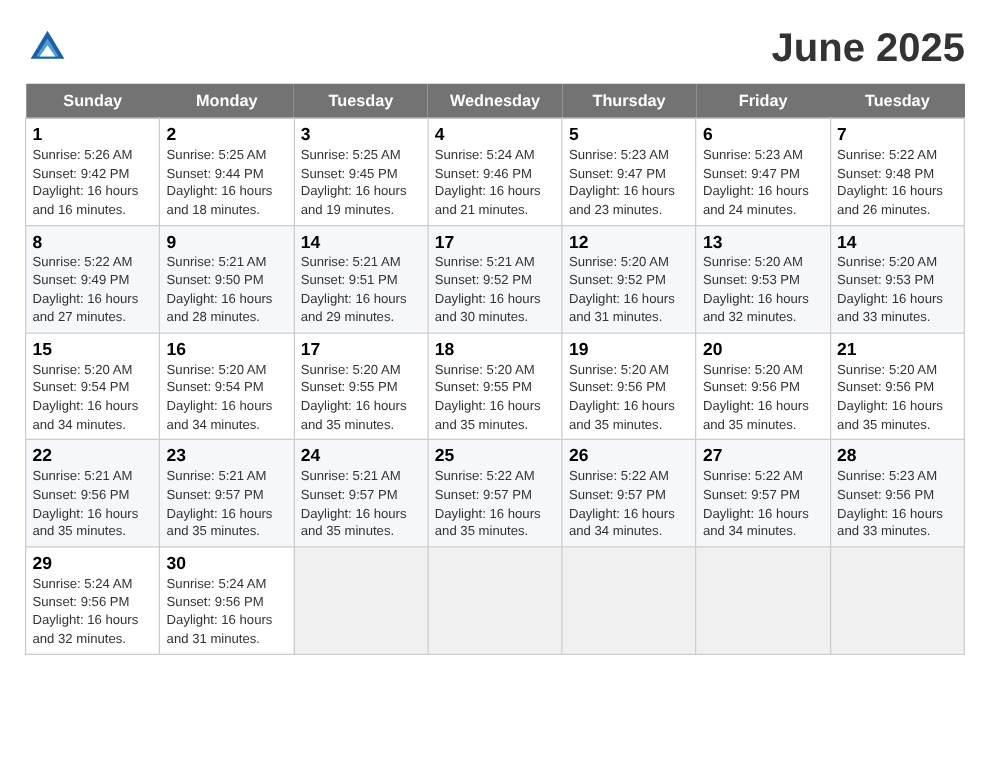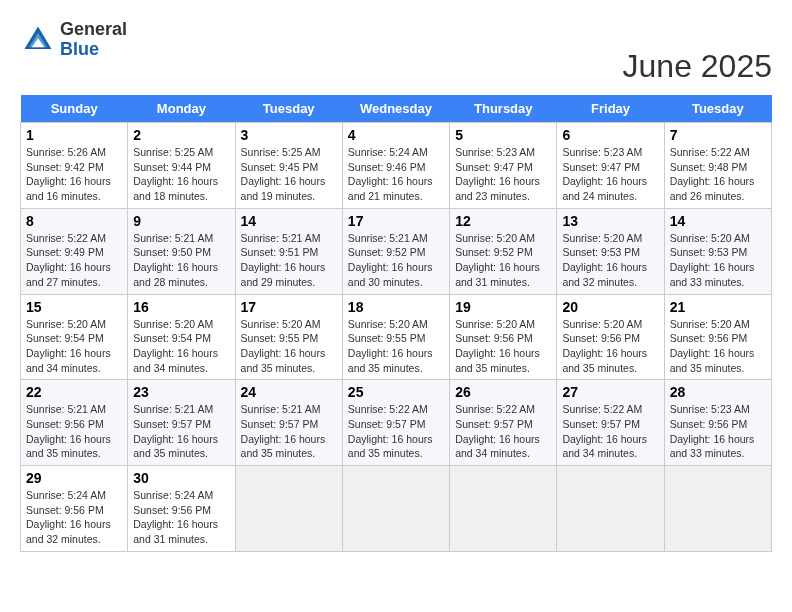--- a/index.html
+++ b/index.html
@@ -33,34 +33,33 @@
     .logo-icon {
       width: 36px;
       height: 36px;
     }
     .title-area {
       text-align: right;
     }
     .month-title {
       font-size: 32px;
       color: #333;
-      font-weight: normal;
-      margin-top: 28px;
+      font-weight: bold;
     }
     .location-title {
       font-size: 15px;
       color: #555;
     }
     table {
       width: 100%;
       border-collapse: collapse;
       font-size: 11px;
     }
     .day-header {
-      background: #3b82f6;
+      background: #737373;
       color: #fff;
       text-align: center;
       padding: 6px 4px;
       font-size: 13px;
       font-weight: bold;
     }
     td {
       border: 1px solid #ccc;
       vertical-align: top;
       padding: 4px 5px;
@@ -88,24 +87,20 @@
 </head>
 <body>
 
 <div class="header-area">
   <div class="logo">
     <svg class="logo-icon" viewBox="0 0 40 40" xmlns="http://www.w3.org/2000/svg">
       <polygon points="20,5 35,30 5,30" fill="#1a5fa8"></polygon>
       <polygon points="20,12 30,28 10,28" fill="#4a9fd4"></polygon>
       <polygon points="20,18 27,28 13,28" fill="#fff"></polygon>
     </svg>
-    <div class="logo-text">
-      <span class="logo-general">General</span>
-      <span class="logo-blue">Blue</span>
-    </div>
   </div>
   <div class="title-area">
     <div class="month-title">June 2025</div>
   </div>
 </div>
 
 <table>
   <thead>
     <tr id="weekday-header">
         <th class="day-header">Sunday</th>

